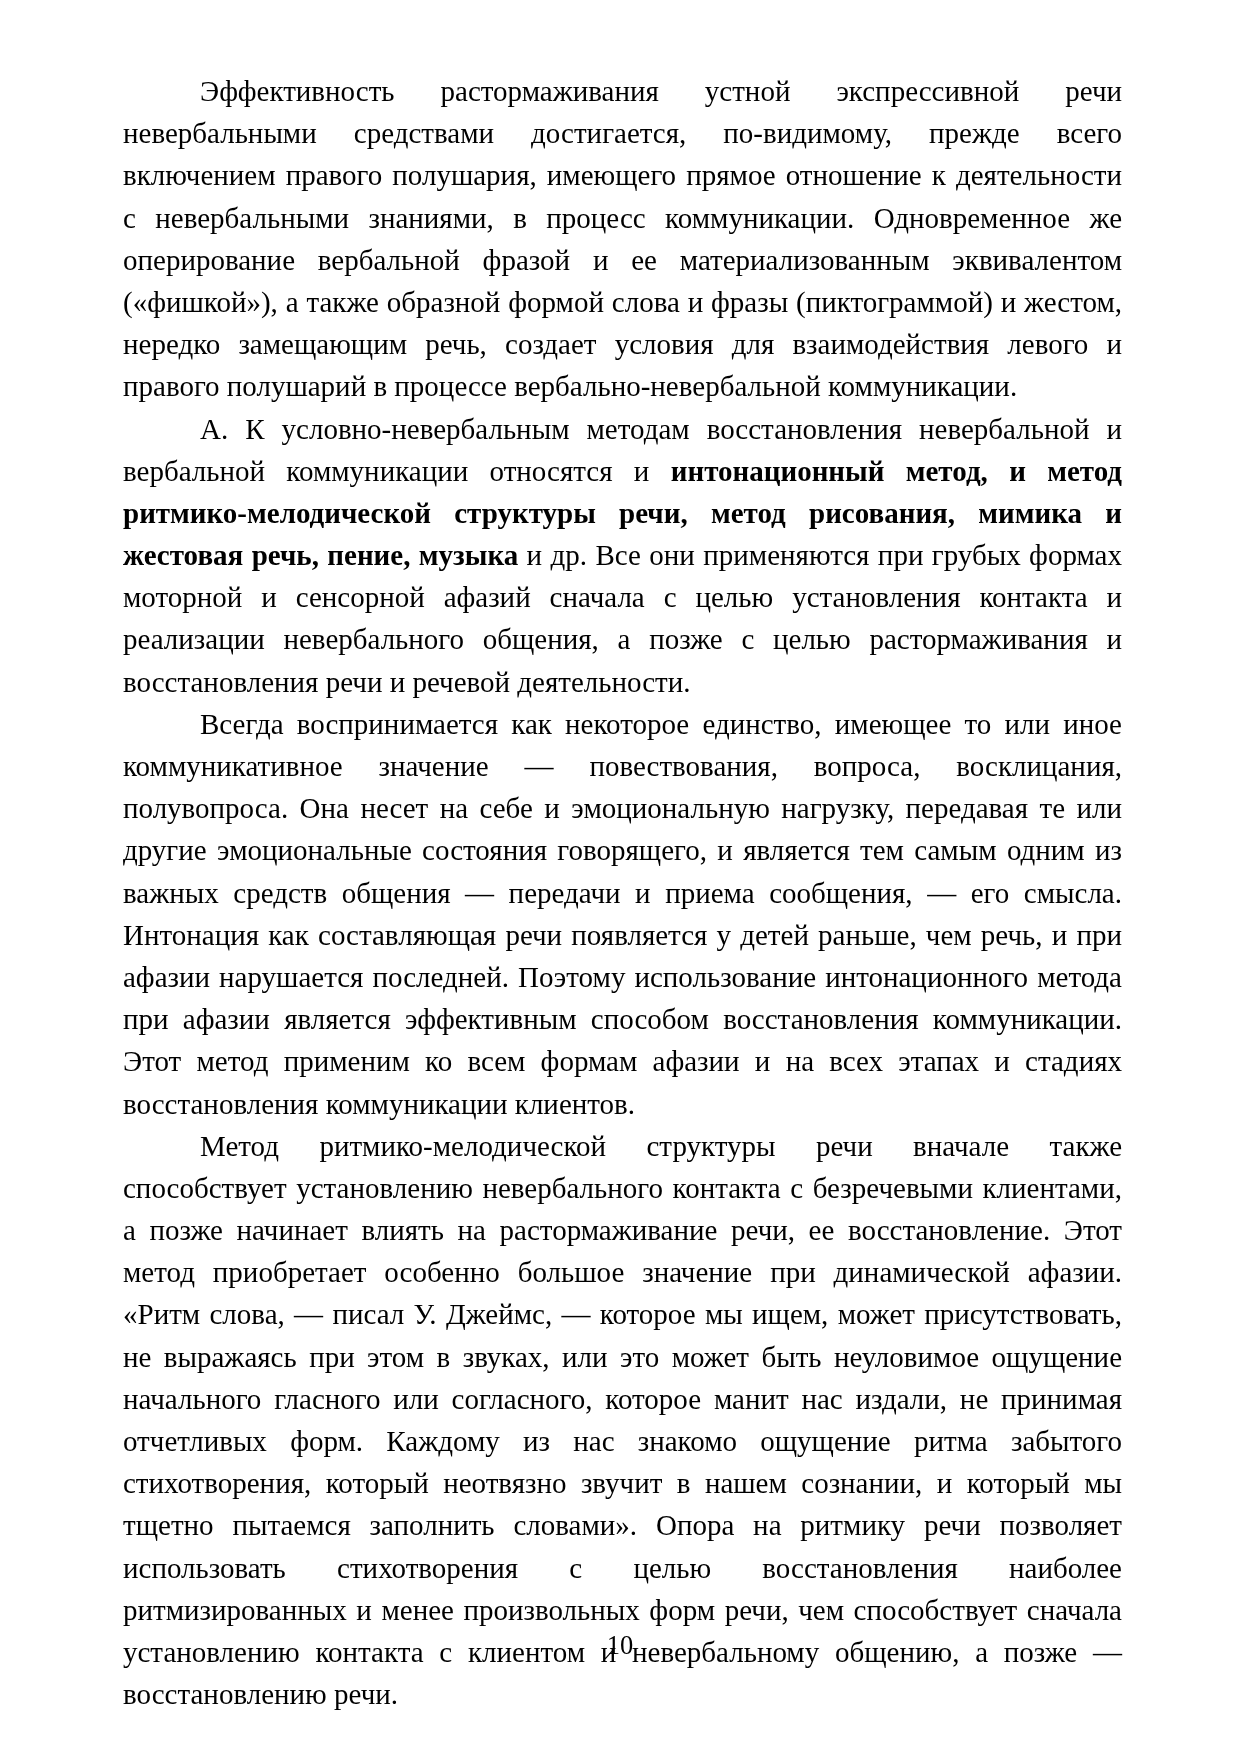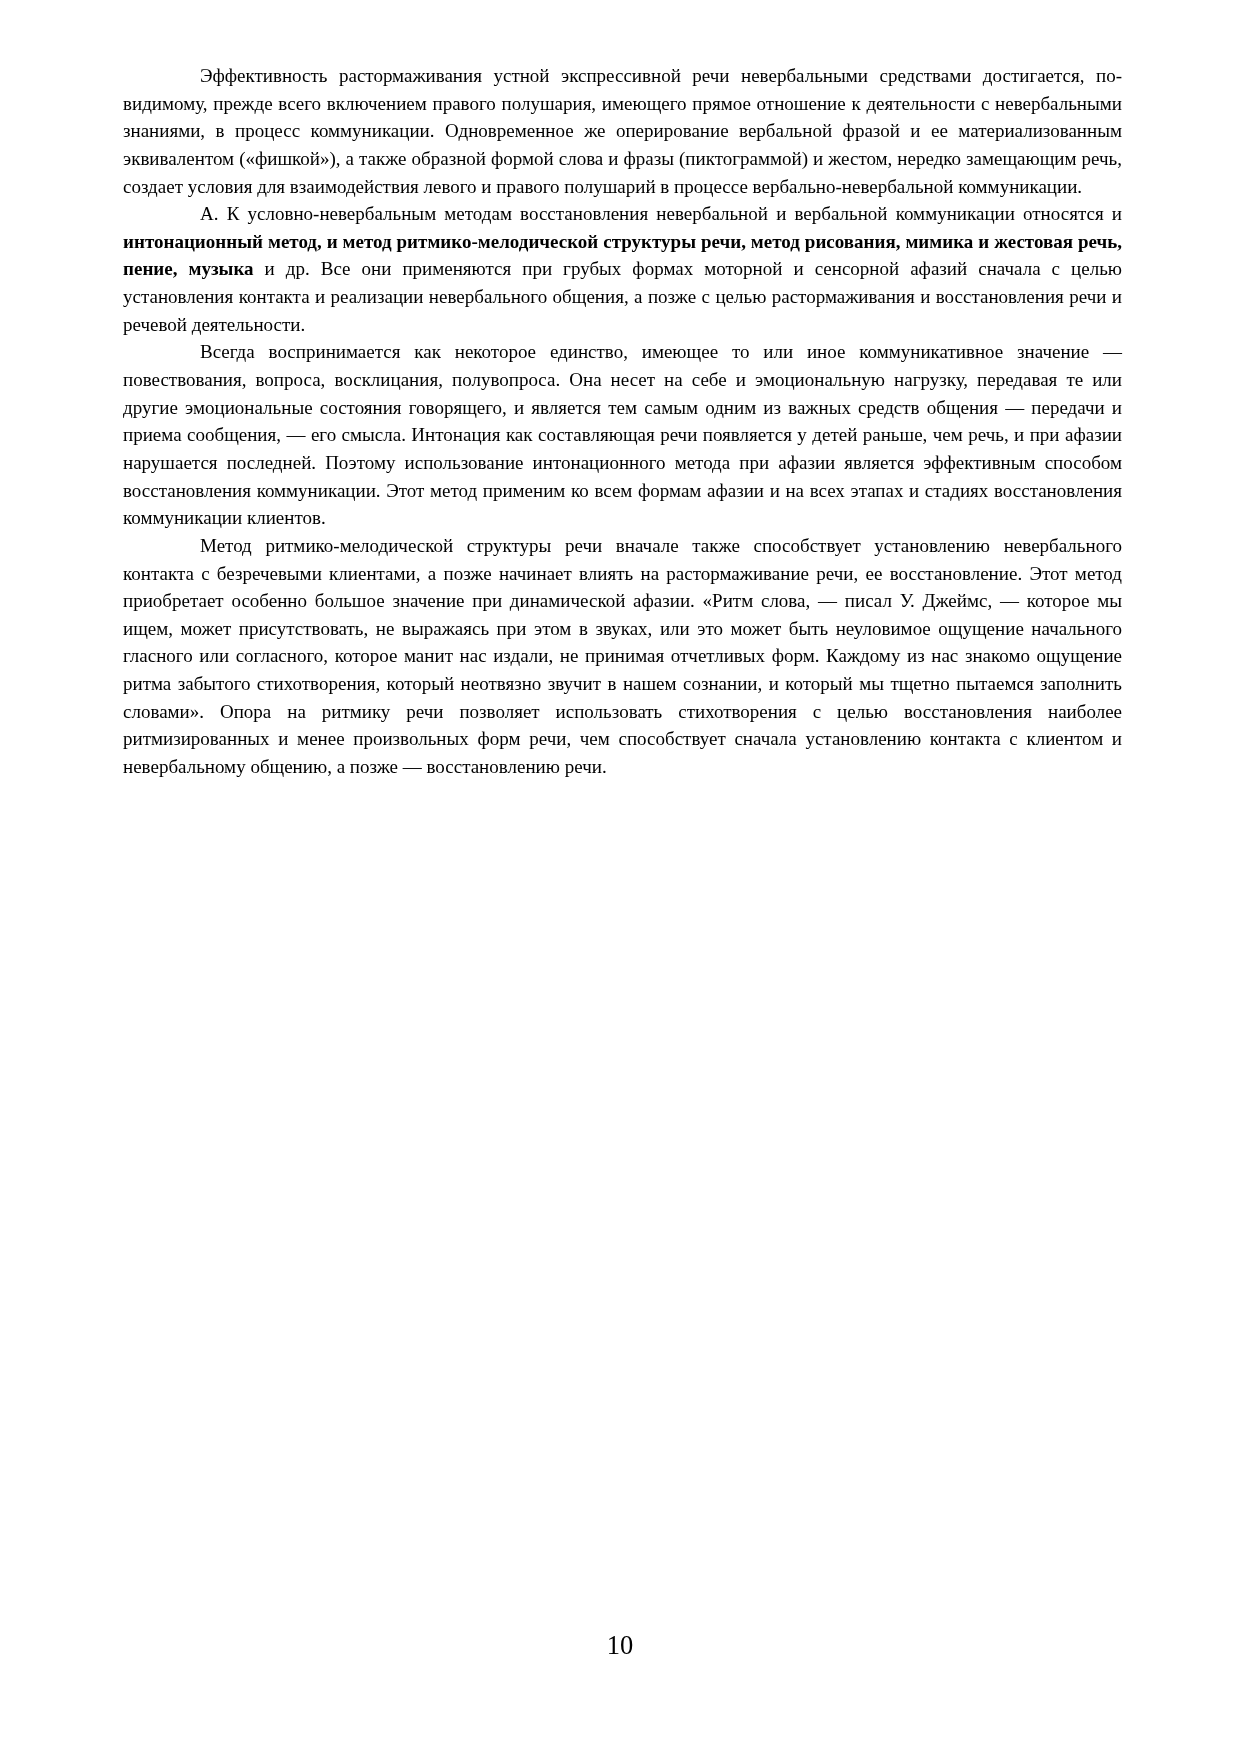--- a/index.html
+++ b/index.html
@@ -29,25 +29,26 @@
     font-size: 30px;
     font-weight: bold;
     line-height: 1.42;
     text-align: center;
     margin: 0 0 28px 0;
     padding: 0 18px;
     letter-spacing: 0.2px;
   }
 
   .body-copy {
-    font-size: 19px;
+    font-size: 29px;
     line-height: 1.455;
     text-align: justify;
     text-justify: inter-word;
     hyphens: none;
+    margin-top: 8px;
   }
 
   .body-copy p {
     margin: 0;
     text-indent: 77px;
   }
 
   .body-copy p + p {
     margin-top: 0;
   }

